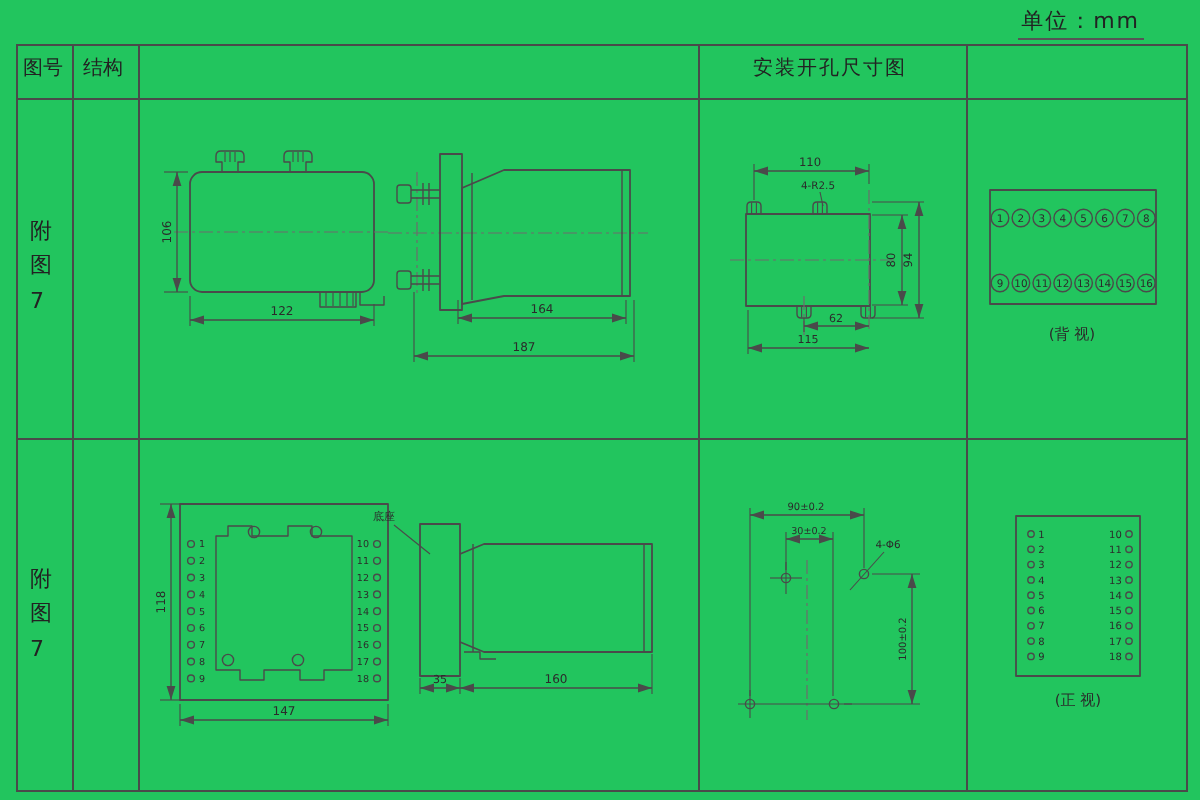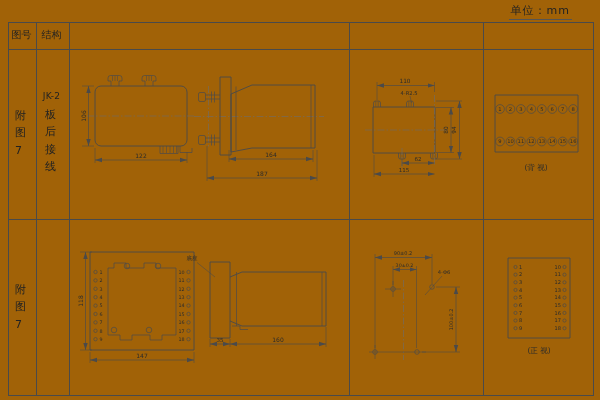--- a/index.html
+++ b/index.html
@@ -1,16 +1,16 @@
 <!DOCTYPE html>
 <html><head>
 <meta charset="utf-8">
 <style>
   html,body{margin:0;padding:0;}
-  .sheet{position:relative;width:600px;height:400px;background:#a16207;overflow:hidden;
+  .sheet{position:relative;width:600px;height:400px;background:#22c55e;overflow:hidden;
          font-family:"DejaVu Sans","Liberation Sans",sans-serif;color:#222;}
   .unit{position:absolute;top:3px;right:28px;font-size:11px;border-bottom:1px solid #555;
         padding:0 2px 1px 2px;letter-spacing:1px;}
   .tbl{position:absolute;left:8px;top:22px;width:584px;height:372px;border:1px solid #4a4a4a;}
   .v{position:absolute;top:0;bottom:0;width:1px;background:#4a4a4a;}
   .h{position:absolute;left:0;right:0;height:1px;background:#4a4a4a;}
   .hdr{position:absolute;top:22px;height:26px;line-height:26px;text-align:center;
        font-size:10px;color:#222;}
   .cellflex{position:absolute;display:flex;flex-direction:column;align-items:center;
             justify-content:center;gap:5px;}
@@ -44,27 +44,24 @@
     <div class="v" style="left:27px"></div>
     <div class="v" style="left:60px"></div>
     <div class="v" style="left:340px"></div>
     <div class="v" style="left:474px"></div>
     <div class="h" style="top:26px"></div>
     <div class="h" style="top:196px"></div>
   </div>
 
   <div class="hdr" style="left:8px;width:27px">图号</div>
   <div class="hdr" style="left:35px;width:33px">结构</div>
+  <div class="hdr" style="left:348px;width:134px;letter-spacing:1px">安装开孔尺寸图</div>
 
   <div class="cellflex" style="left:8px;top:48px;width:27px;height:170px">
     <div class="vchar">附图7</div>
-  </div>
-  <div class="cellflex" style="left:35px;top:48px;width:33px;height:170px">
-    <span class="model">JK-2</span>
-    <div class="vchar">板后接线</div>
   </div>
 
   <div class="cellflex" style="left:8px;top:220px;width:27px;height:174px">
     <div class="vchar">附图7</div>
   </div>
 
   <svg class="draw" style="left:68px;top:48px" width="280" height="170" viewBox="0 0 280 170">
     <g>
       <g id="earA">
         <path class="ln thin" d="M43,38 V33 H40 V30 Q40,27.5 42.5,27.5 H51.5 Q54,27.5 54,30 V33 H51 V38"></path>

